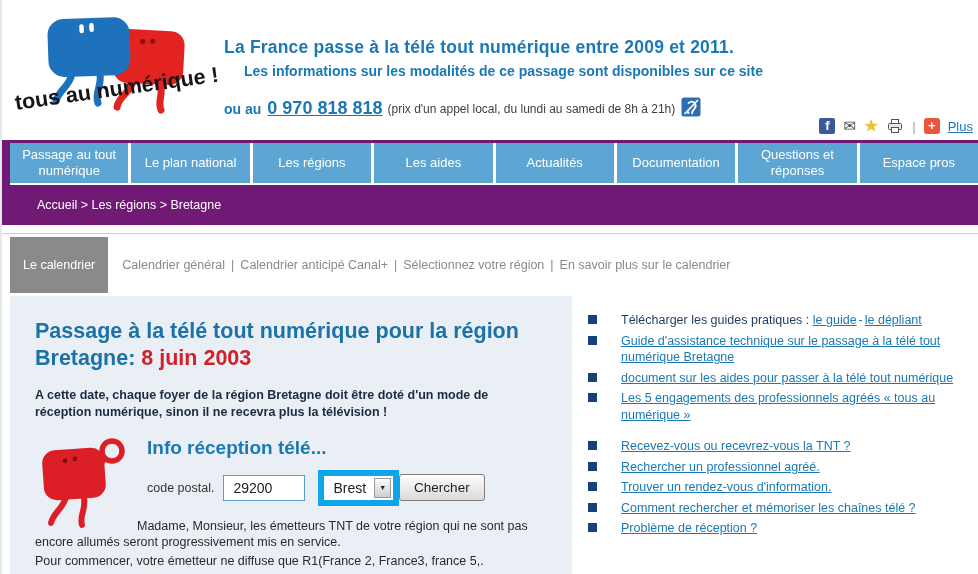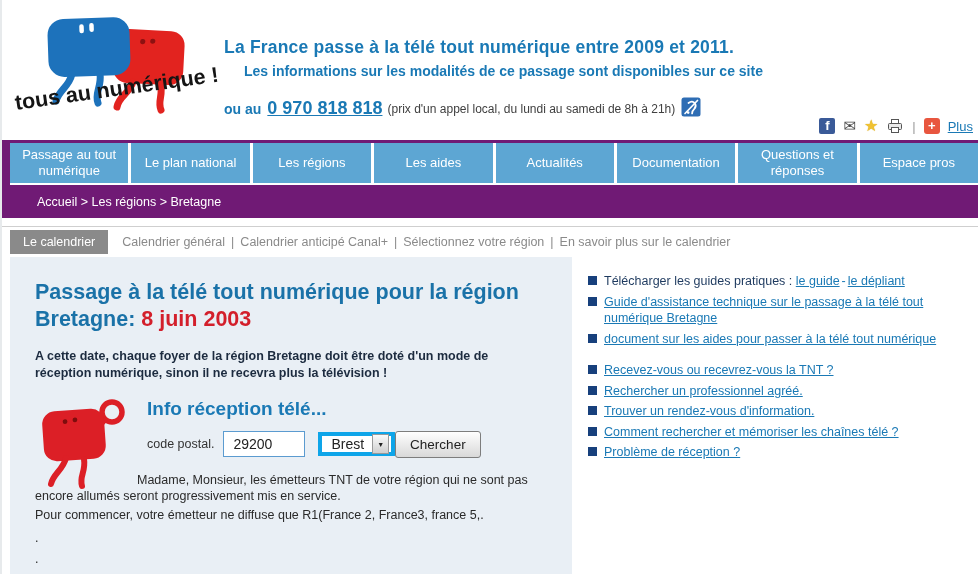--- a/index.html
+++ b/index.html
@@ -33,60 +33,60 @@
   .social-sep { color: #9a9a9a; font-size: 13px; }
   .icon-plus { width: 16px; height: 16px; background: #e8563f; border-radius: 3px; color: #fff;
                font-weight: bold; font-size: 13px; text-align: center; line-height: 15px; cursor: pointer; }
   .plus-link { font-size: 13px; color: #1a79b5; text-decoration: underline; cursor: pointer; }
   
   .nav { background: #701a75; padding-top: 3px; }
   .nav-row { margin-left: 8px; display: flex; gap: 3px; background: #fff; border-bottom: 2px solid #fff; }
   .nav-btn { flex: 1 1 0; background: #5da6d3; color: #fff; font-size: 13px; line-height: 1.2;
              height: 40px; display: flex; align-items: center; justify-content: center;
              text-align: center; padding: 2px 6px; cursor: pointer; }
-  .breadcrumb { height: 33px; display: flex; align-items: center; padding-left: 35px;
+  .breadcrumb { height: 40px; display: flex; align-items: center; padding-left: 35px;
                 color: #fff; font-size: 12.5px; cursor: pointer; }
   
   .subnav { margin-top: 8px; border-top: 1px solid #cfcfcf; padding: 3px 0 3px 8px;
             display: flex; align-items: center; font-size: 12.5px; color: #8a8a8a; }
-  .subnav-tab { background: #8a8a8a; color: #fff; padding: 5px 13px; margin-right: 13px; cursor: pointer; }
+  .subnav-tab { background: #8a8a8a; color: #fff; padding: 21px 13px; margin-right: 13px; cursor: pointer; }
   .subnav-item { cursor: pointer; padding: 0 1px; }
   .subnav-sep { padding: 0 5px; }
   
   .content { display: flex; align-items: stretch; min-height: 324px; }
   .panel { margin-left: 8px; width: 562px; flex: none; background: #e9eff5; padding: 22px 25px 24px 25px; }
   .page-title { font-size: 21.5px; font-weight: bold; color: #1a72a8; line-height: 1.25; margin-bottom: 15px; }
   .page-title .date-red { color: #d31f2b; }
   .intro { font-size: 12.5px; font-weight: bold; color: #1c2b3f; line-height: 1.35; width: 500px; }
   .info { position: relative; margin-top: 16px; min-height: 62px; }
   .mascot { position: absolute; left: 0; top: -6px; width: 102px; height: 100px; }
   .info-content { margin-left: 112px; }
   .info-title { font-size: 19px; font-weight: bold; color: #1a79b5; margin: 2px 0 11px 0; }
   .form-row { display: flex; align-items: center; }
   .postal-label { font-size: 12.5px; color: #333; margin-right: 9px; }
   .postal-input { width: 82px; height: 26px; border: 1px solid #5b9bd0; font-family: "Liberation Sans", sans-serif;
                   font-size: 14px; color: #222; padding-left: 9px; background: #fff; outline: none; }
-  .select-box { display: flex; align-items: center; border: 4px solid #0ea5e9; background: #fff;
-                height: 24px; margin-left: 13px; cursor: pointer; }
+  .select-box { display: flex; align-items: center; border: 6px solid #0ea5e9; background: #fff;
+                height: 36px; margin-left: 13px; cursor: pointer; }
   .select-text { font-size: 14px; color: #222; padding: 0 8px 0 9px; }
   .select-arrow { width: 17px; height: 20px; margin: 2px 2px 2px 0; border: 1px solid #999;
                   background: linear-gradient(#fafafa, #cfcfcf); color: #222; font-size: 7px;
                   display: flex; align-items: center; justify-content: center; }
   .search-btn { height: 27px; padding: 0 14px; font-family: "Liberation Sans", sans-serif;
                 font-size: 13.5px; color: #222; background: linear-gradient(#fefefe, #d9d9d9);
                 border: 1px solid #7d7d7d; border-radius: 3px; cursor: pointer; }
   .body-text { margin-top: 12px; font-size: 12.5px; color: #2a2a2a; line-height: 1.32; }
   .body-text p { margin: 0; }
   .bt-first { text-indent: 102px; margin-bottom: 2px !important; }
   .bt-line2 { margin-bottom: 2px !important; }
   .bt-dot { line-height: 12px !important; margin-top: 9px !important; }
   
   .sidebar { margin-left: 16px; padding-top: 16px; width: 388px; }
   .sidebar ul { list-style: none; margin-bottom: 15px; }
-  .sidebar li { position: relative; padding-left: 16px; font-size: 12.5px; line-height: 1.32;
+  .sidebar li { position: relative; padding-left: 33px; font-size: 12.5px; line-height: 1.32;
                 color: #1e3a5f; margin-bottom: 4px; }
   .sidebar li::before { content: ""; position: absolute; left: 0; top: 3px; width: 9px; height: 9px;
                         background: #17407c; }
   .sidebar a { color: #1a79b5; text-decoration: underline; cursor: pointer; }
   .link-sep { color: #1a79b5; padding: 0 2px; }
 </style>
 </head>
 <body>
 
 <div class="header">
@@ -223,20 +223,23 @@
       <li>
         <span>Télécharger les guides pratiques :</span>
         <a>le guide</a><span class="link-sep">-</span><a>le dépliant</a>
       </li>
       <li>
         <a>Guide d'assistance technique sur le passage à la télé tout numérique Bretagne</a>
       </li>
       <li>
         <a>document sur les aides pour passer à la télé tout numérique</a>
       </li>
+      <li>
+        <a>Les 5 engagements des professionnels agréés « tous au numérique »</a>
+      </li>
     </ul>
     <ul>
       <li>
         <a>Recevez-vous ou recevrez-vous la TNT ?</a>
       </li>
       <li>
         <a>Rechercher un professionnel agréé.</a>
       </li>
       <li>
         <a>Trouver un rendez-vous d'information.</a>

